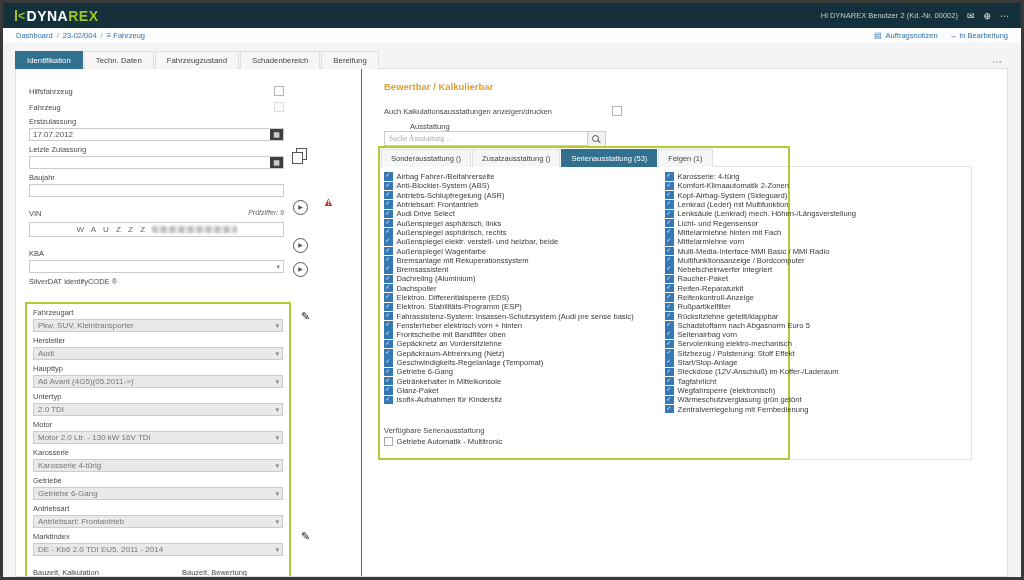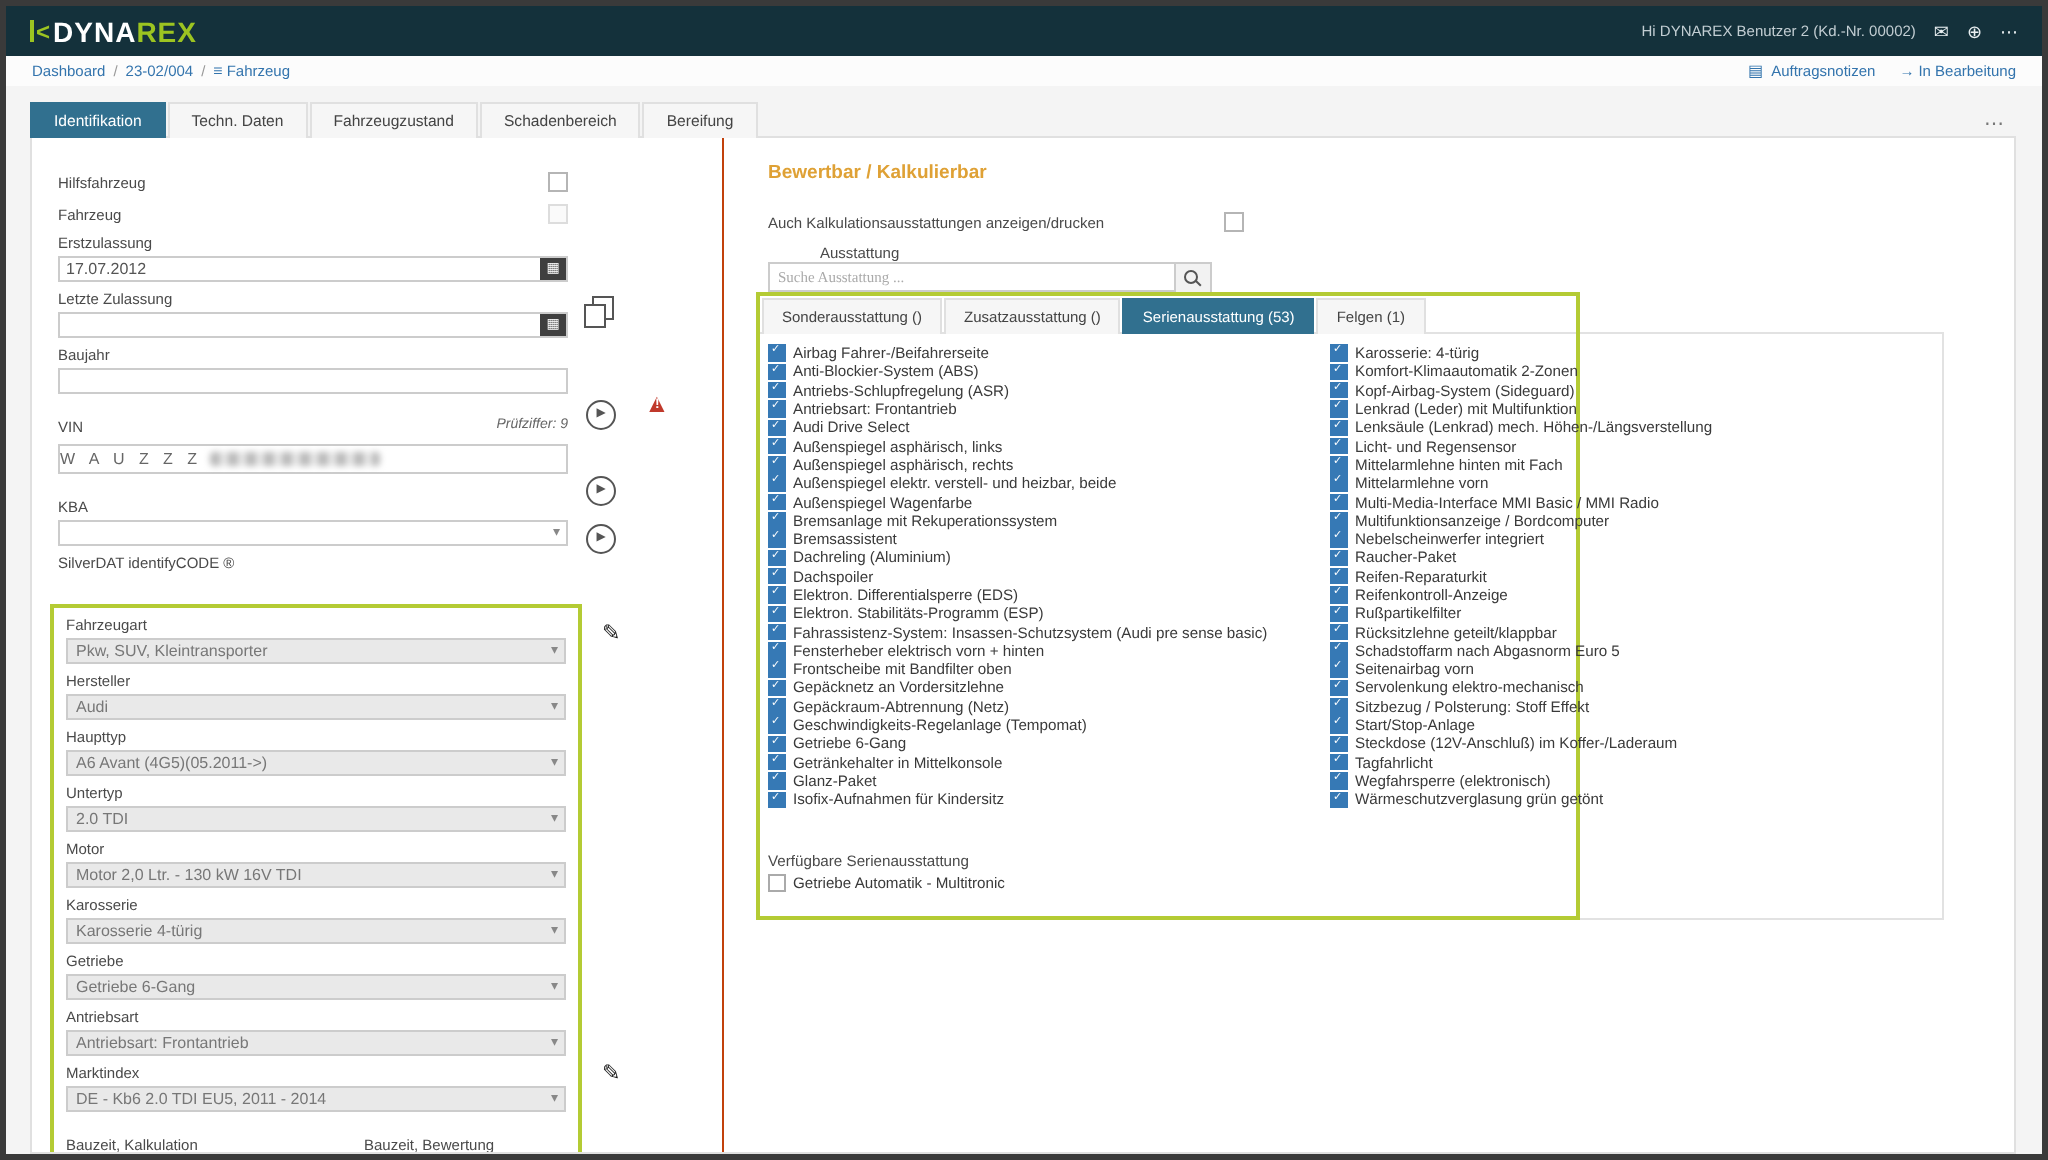--- a/index.html
+++ b/index.html
@@ -54,21 +54,21 @@
   .inpwrap{position:relative;}
   .inp{display:block;width:100%;box-sizing:border-box;height:13px;border:1px solid #ccc;background:#fff;
     font-size:8px;color:#555;padding:0 3px;font-family:inherit;line-height:12px;}
   .inp.gray{background:#e9e9e9;color:#777;border-color:#d6d6d6;margin-top:24px;}
   .calbtn{position:absolute;right:1px;top:1px;width:13px;height:11px;background:#3f3f3f;color:#fff;
     font-size:7px;line-height:11px;text-align:center;cursor:pointer;}
   .sel{position:relative;height:13px;border:1px solid #ccc;background:#e9e9e9;font-size:8px;color:#777;
     line-height:12px;padding:0 12px 0 4px;box-sizing:border-box;cursor:pointer;white-space:nowrap;overflow:hidden;}
   .sel.white{background:#fff;}
   .sel::after{content:"▾";position:absolute;right:3px;top:0;color:#888;font-size:7px;}
-  .vinbox{display:flex;align-items:center;gap:4px;height:13px;border:1px solid #ccc;background:#fff;}
+  .vinbox{display:flex;align-items:center;justify-content:center;gap:4px;height:13px;border:1px solid #ccc;background:#fff;}
   .vin-clear{letter-spacing:2.5px;font-size:8px;color:#666;}
   .vin-blur{width:85px;height:7px;background:repeating-linear-gradient(90deg,#b9b9b9 0 5px,#e8e8e8 5px 9px);
     filter:blur(1.6px);border-radius:2px;}
   .resetbtn{margin-top:6px;width:100%;height:14px;background:#b4cb34;border:1px solid #a6bd2b;box-sizing:border-box;
     color:#3f4512;font-weight:bold;font-size:7px;text-align:center;line-height:12px;letter-spacing:.3px;cursor:pointer;}
   .keyico{display:inline-block;width:4px;height:4px;border:1px solid #3f4512;border-radius:50%;margin-right:3px;position:relative;}
   .keyico::after{content:"";position:absolute;left:4px;top:1px;width:5px;height:1px;background:#3f4512;}
   .innerbox{position:absolute;left:9px;top:233px;width:266px;border:2px solid #b4cb34;
     padding:4px 6px 5px 6px;box-sizing:border-box;background:#fff;}
   .two{display:flex;}
@@ -510,20 +510,24 @@
             <span class="eqtxt">Tagfahrlicht</span>
           </div>
           <div class="eqrow">
             <span class="cb"></span>
             <span class="eqtxt">Wegfahrsperre (elektronisch)</span>
           </div>
           <div class="eqrow">
             <span class="cb"></span>
             <span class="eqtxt">Wärmeschutzverglasung grün getönt</span>
           </div>
+          <div class="eqrow">
+            <span class="cb"></span>
+            <span class="eqtxt">Zentralverriegelung mit Fernbedienung</span>
+          </div>
         </div>
 
       <div class="availlabel">Verfügbare Serienausstattung</div>
       <div class="eqcol availcol" id="eq-avail">
           <div class="eqrow">
             <span class="cb off"></span>
             <span class="eqtxt">Getriebe Automatik - Multitronic</span>
           </div>
         </div>
     </div>

